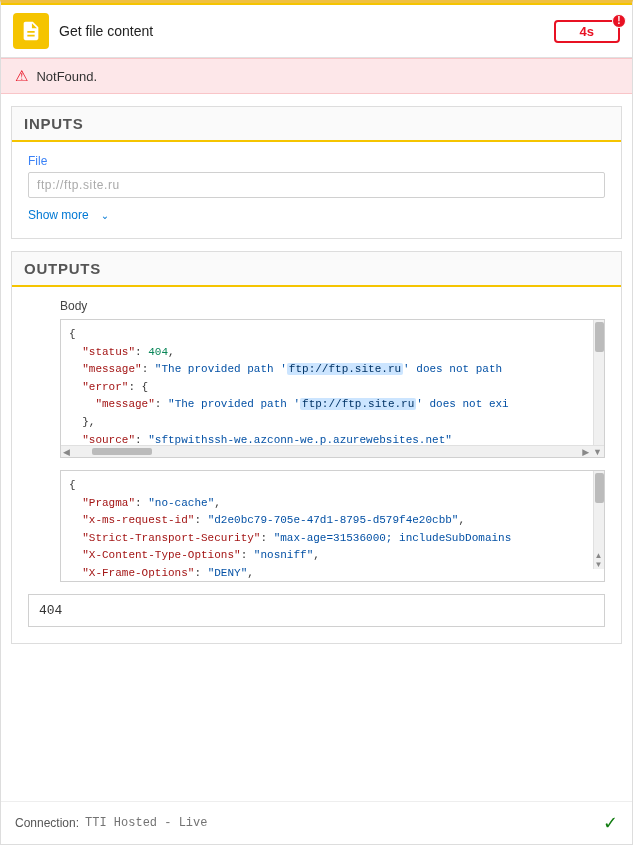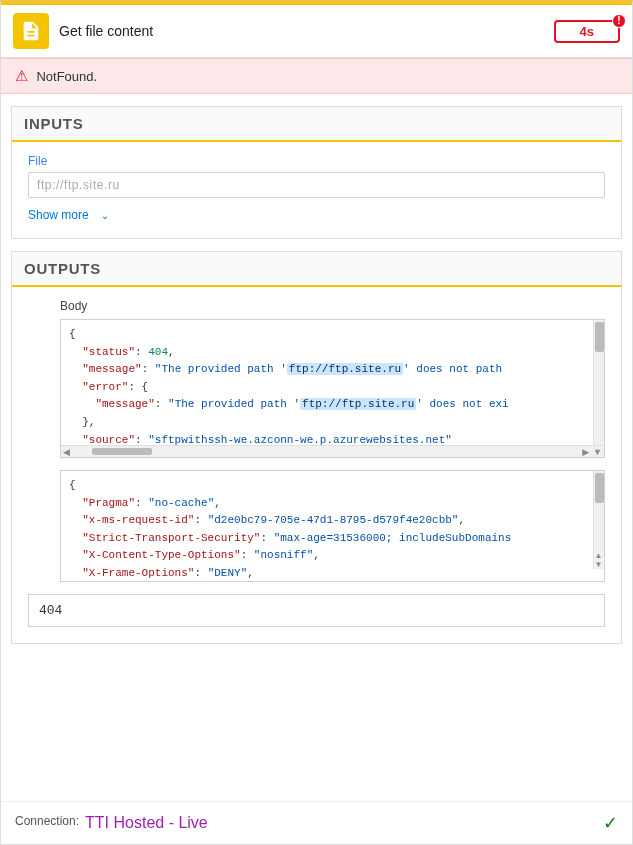--- a/index.html
+++ b/index.html
@@ -175,22 +175,23 @@
       justify-content: space-between;
       padding: 10px 14px;
       border-top: 1px solid #eee;
       background: #fff;
     }
     .connection-text {
       font-size: 12px;
       color: #555;
     }
     .connection-link {
-      color: #a21caf;
-      font-size: 16px;
+      color: #737373;
+      font-size: 12px;
+      font-family: Liberation Mono, monospace;
     }
     .check-icon {
       color: #107c10;
       font-size: 18px;
     }
     .code-outer {
       border: 1px solid #d0d0d0;
       background: #fff;
       position: relative;
       margin-bottom: 12px;

